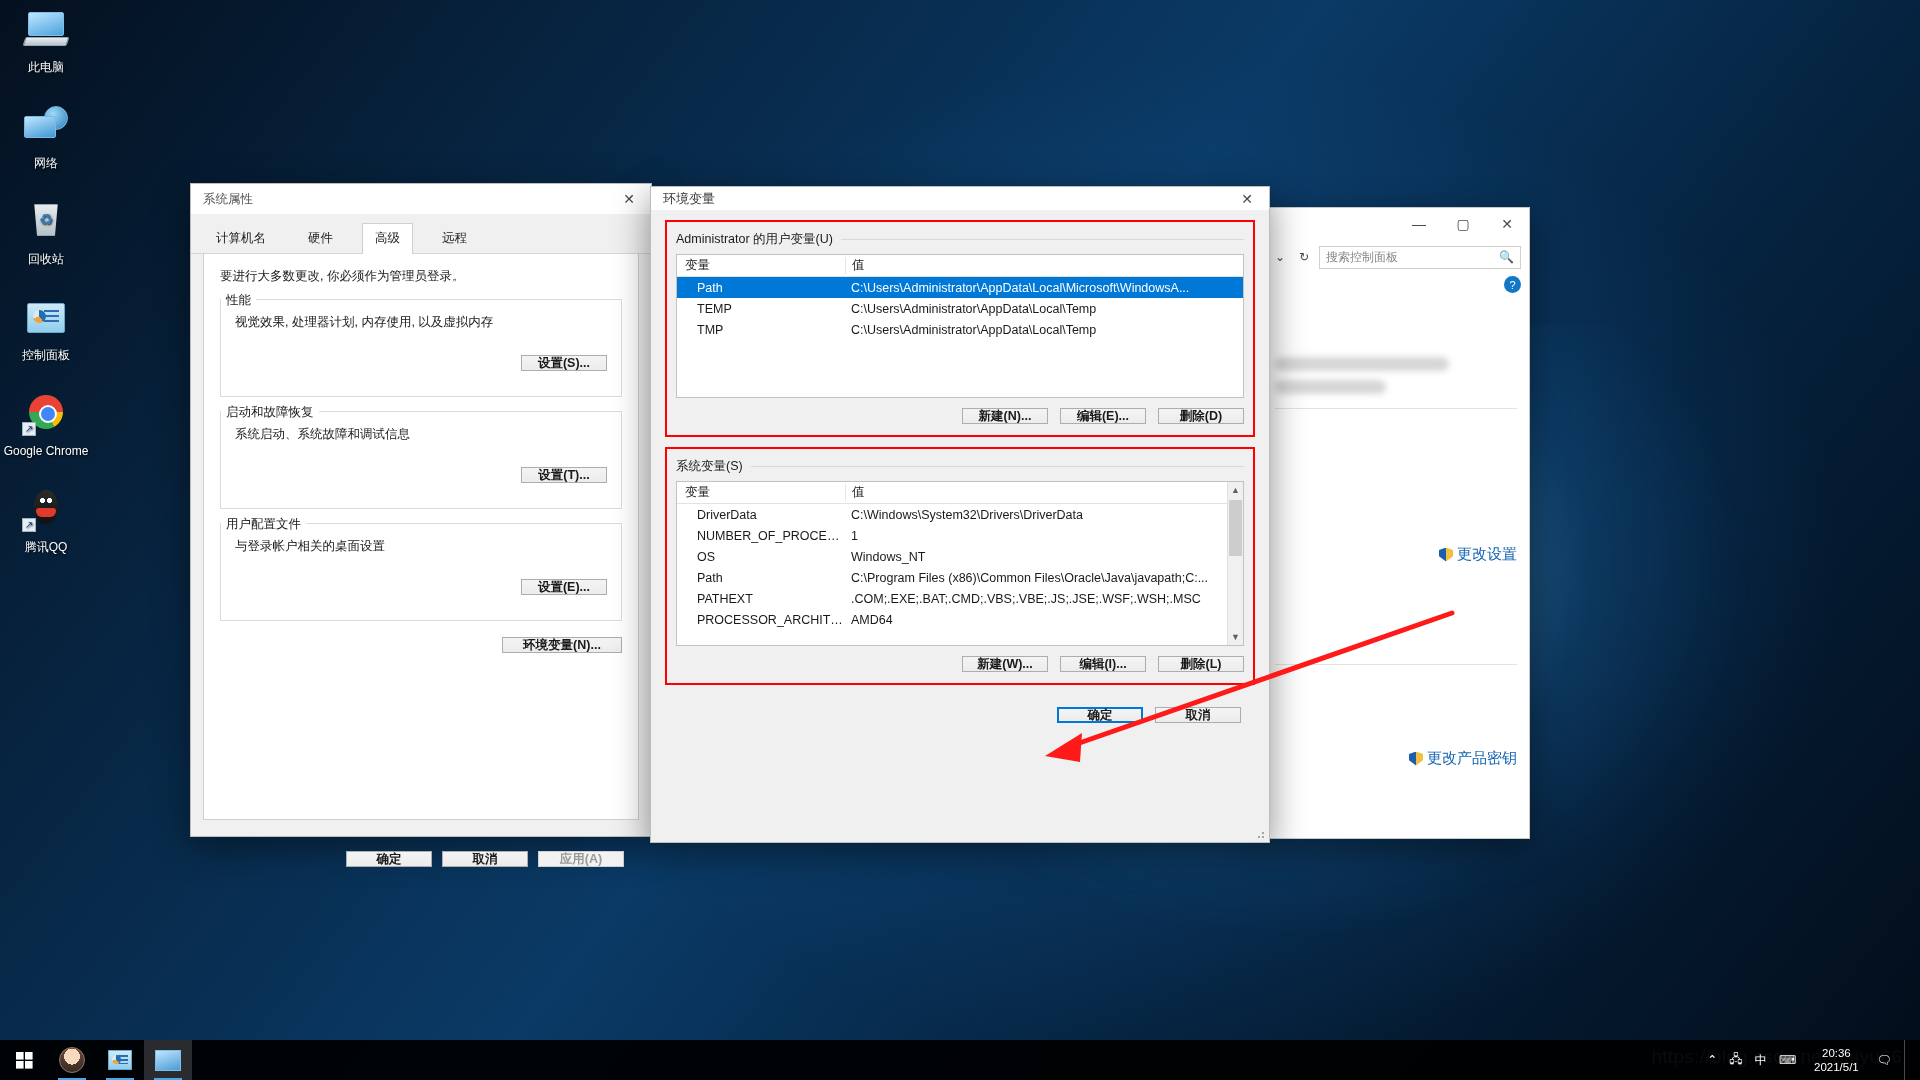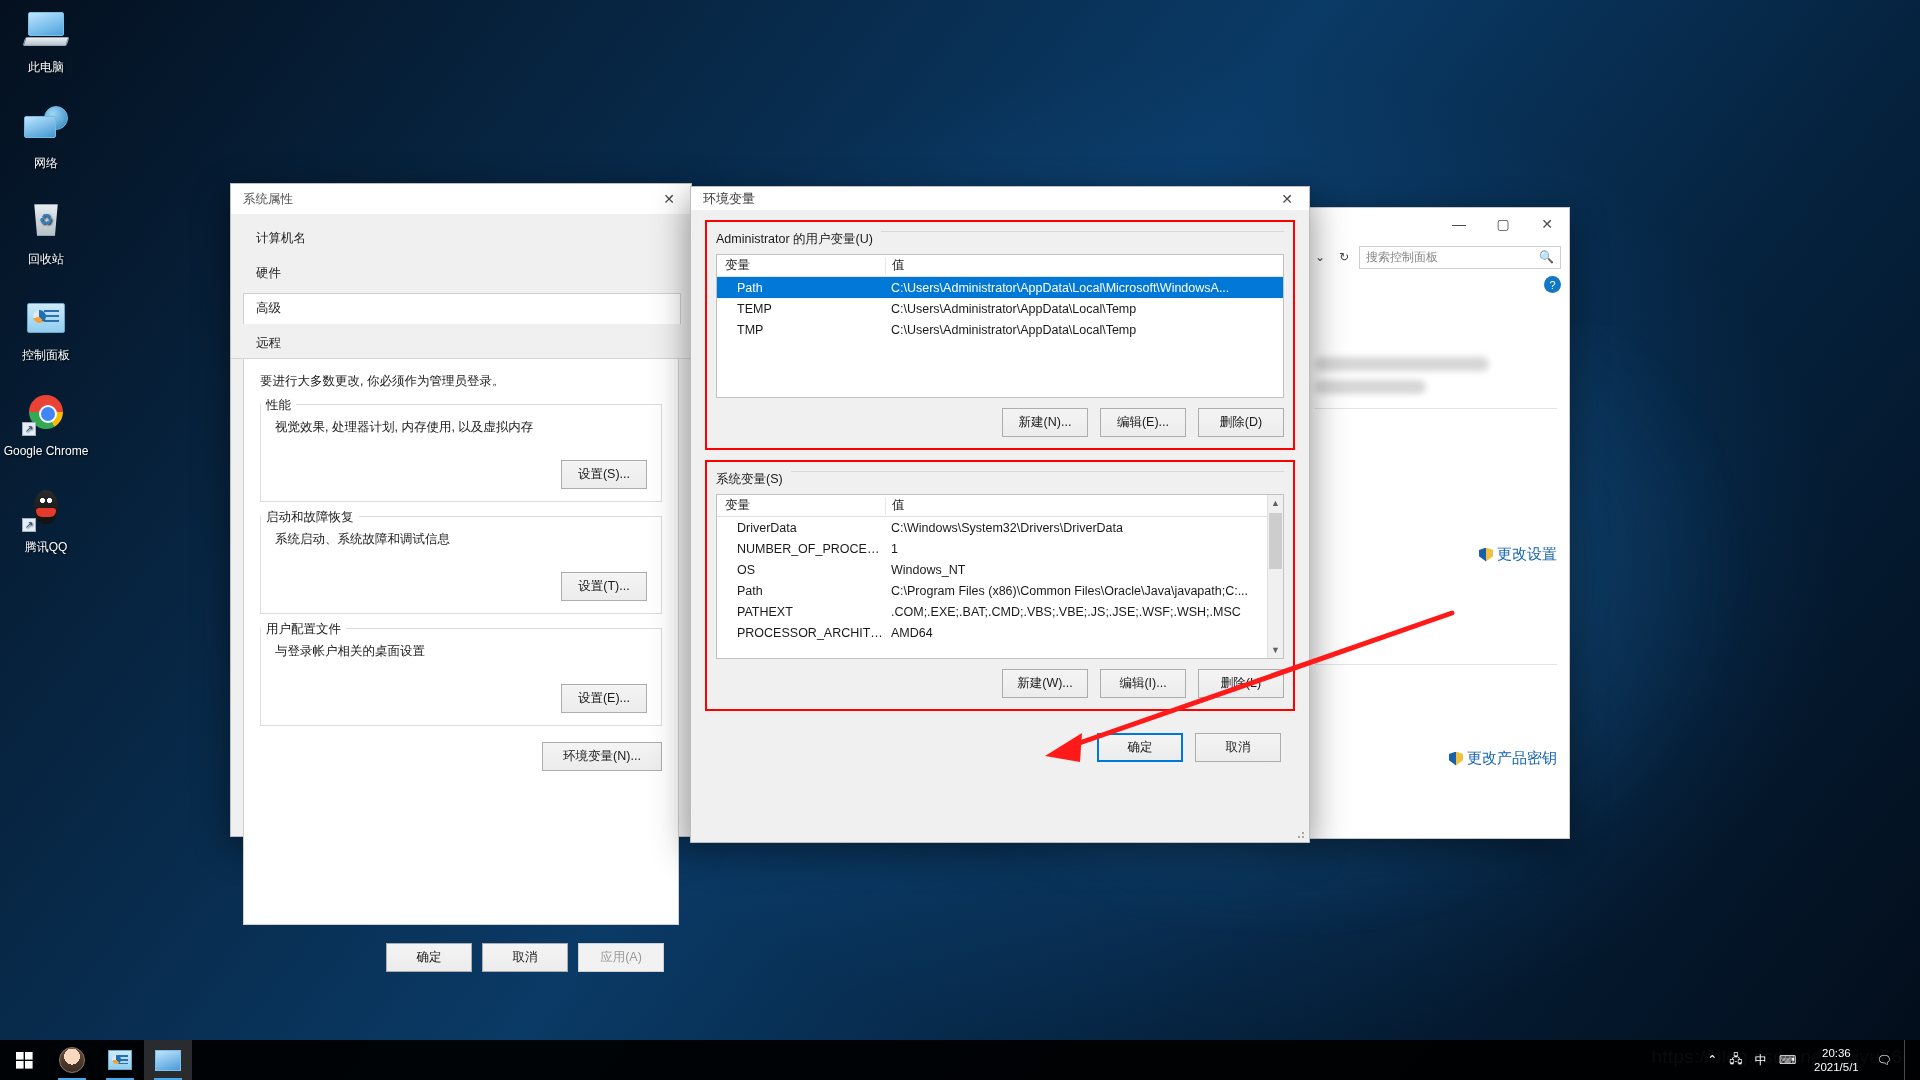--- a/index.html
+++ b/index.html
@@ -71,77 +71,76 @@
     background:#e8eef5; border:1px solid #9fb0c0; }
   .shortcut-badge:after{content:"\2197"; position:absolute; inset:0; font-size:10px; color:#16457a;
     display:flex; align-items:center; justify-content:center;}
 
   
   .win {
     position: absolute;
     background: #f0f0f0;
     border: 1px solid #c8c8c8;
     box-shadow: 0 10px 34px rgba(0,0,0,0.45);
-    margin-left: 40px;
   }
   .win-title {
     height: 34px; display:flex; align-items:center;
     padding-left: 12px; background:#ffffff;
     font-size: 13px; color: #3a3a3a;
   }
   .win-ctrl { margin-left:auto; display:flex; height:34px; }
   .win-btn {
     width: 44px; height: 34px; display:flex; align-items:center; justify-content:center;
     font-size: 14px; color: #4a4a4a; cursor: default;
   }
 
   
   #sysprops { left: 190px; top: 183px; width: 462px; height: 654px;
               background:#f0f0f0; border:1px solid #bdbdbd; }
   #sysprops .win-title { background:#fff; height: 30px; font-size:12.5px; color:#555; }
-  .tabstrip { display:flex; padding: 8px 10px 0 12px; gap:4px; border-bottom:1px solid #d6d6d6;flex-direction:column;}
+  .tabstrip { display:flex; padding: 8px 10px 0 12px; gap:16px; border-bottom:1px solid #d6d6d6;}
   .tab {
     padding: 6px 12px 7px; font-size: 12.5px; color:#222;
     border:1px solid transparent; border-bottom:none; cursor:default; position:relative; top:1px;
   }
   .tab.active { background:#fff; border-color:#d0d0d0; }
   .sp-body { background:#fff; margin: 0 12px 0 12px; border:1px solid #d0d0d0; border-top:none;
              height: 566px; padding: 14px 16px 0; position:relative; }
   .sp-note { font-size:12.5px; color:#1a1a1a; margin-bottom: 14px; }
   .group {
     border:1px solid #dcdcdc; margin-bottom: 14px; padding: 14px 14px 12px; position: relative;
   }
   .group > .legend {
     position:absolute; top:-8px; left:0; background:#fff; padding: 0 5px;
     font-size:12.5px; color:#1a1a1a;
   }
   .group .desc { font-size:12.5px; color:#1a1a1a; }
   .btn {
     display:inline-flex; align-items:center; justify-content:center;
-    min-width: 86px; height: 29px; padding: 0 12px;
+    min-width: 86px; height: 16px; padding: 0 12px;
     font-size: 12.5px; color:#1a1a1a;
     background: linear-gradient(180deg,#f4f4f4,#ececec);
-    border:1px solid #adadad; cursor: default; white-space: nowrap;
+    border:1px solid #adadad; cursor: default; white-space: nowrap; font-weight: bold;
   }
   .btn.disabled { color:#9a9a9a; border-color:#cfcfcf; background:#f2f2f2; }
   .btn.default  { border:2px solid #0078d7; }
   .btn-row-right { display:flex; justify-content:flex-end; margin-top: 24px; }
   .sp-footer { position:absolute; left:0; right:0; bottom:-48px; }
   .sp-bottom {
     display:flex; justify-content:flex-end; gap:10px; padding: 12px 14px 0 0;
   }
 
   
   #envwin { left: 650px; top: 186px; width: 620px; height: 657px; background:#f0f0f0; border:1px solid #bdbdbd; }
   #envwin .win-title { height: 23px; font-size: 13px; }
   .env-body { padding: 10px 14px 0; }
   .redbox { border: 2px solid #ff0000; padding: 8px 8px 10px; margin-bottom: 10px; }
   .envgroup { position: relative; border:1px solid transparent; }
   .envgroup .legend-row {
-    display:flex; gap:8px; font-size:12.5px; color:#1a1a1a; margin-bottom: 6px;
+    display:flex; align-items:center; gap:8px; font-size:12.5px; color:#1a1a1a; margin-bottom: 6px;
   }
   .envgroup .legend-row .rule { flex:1; height:1px; background:#d9d9d9; }
   .lvtable { background:#fff; border:1px solid #c2c2c2; }
   .lv-head { display:flex; height: 22px; align-items:center; border-bottom:1px solid #e2e2e2; background:#fff; }
   .lv-head .c1 { width: 168px; padding-left: 8px; font-size:12.5px; color:#1a1a1a; }
   .lv-head .c2 { flex:1; padding-left: 6px; font-size:12.5px; color:#1a1a1a; border-left:1px solid #e6e6e6; }
   .lv-rows { position:relative; }
   .lv-row { display:flex; height: 21px; align-items:center; font-size:12.5px; color:#1a1a1a; white-space:nowrap; }
   .lv-row .c1 { width: 168px; padding-left: 20px; overflow:hidden; text-overflow:ellipsis; }
   .lv-row .c2 { flex:1; padding-left: 6px; overflow:hidden; text-overflow:ellipsis; }

